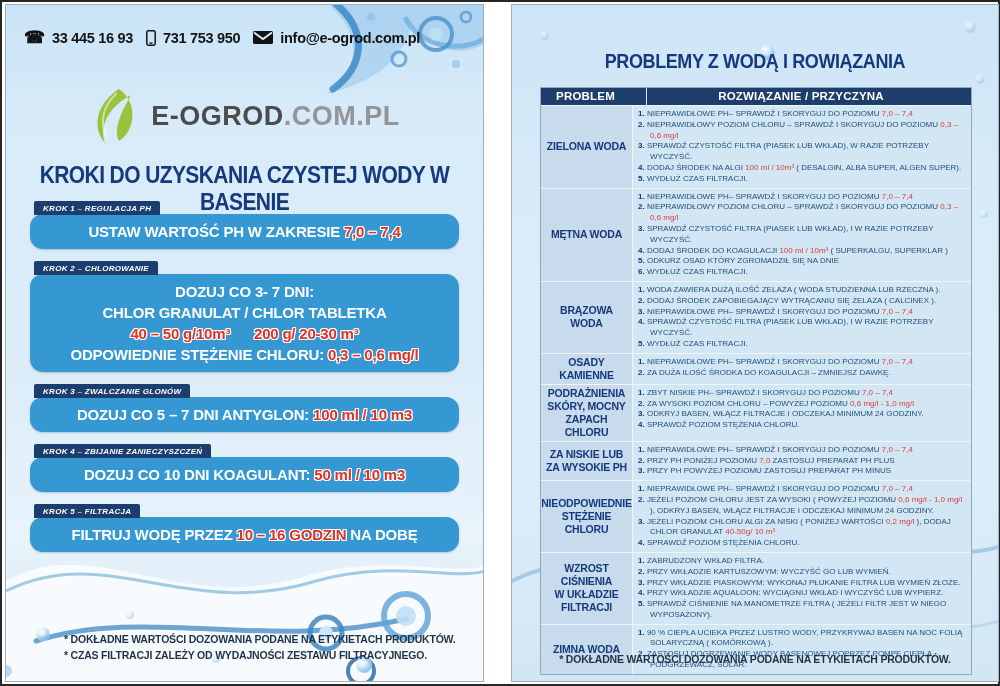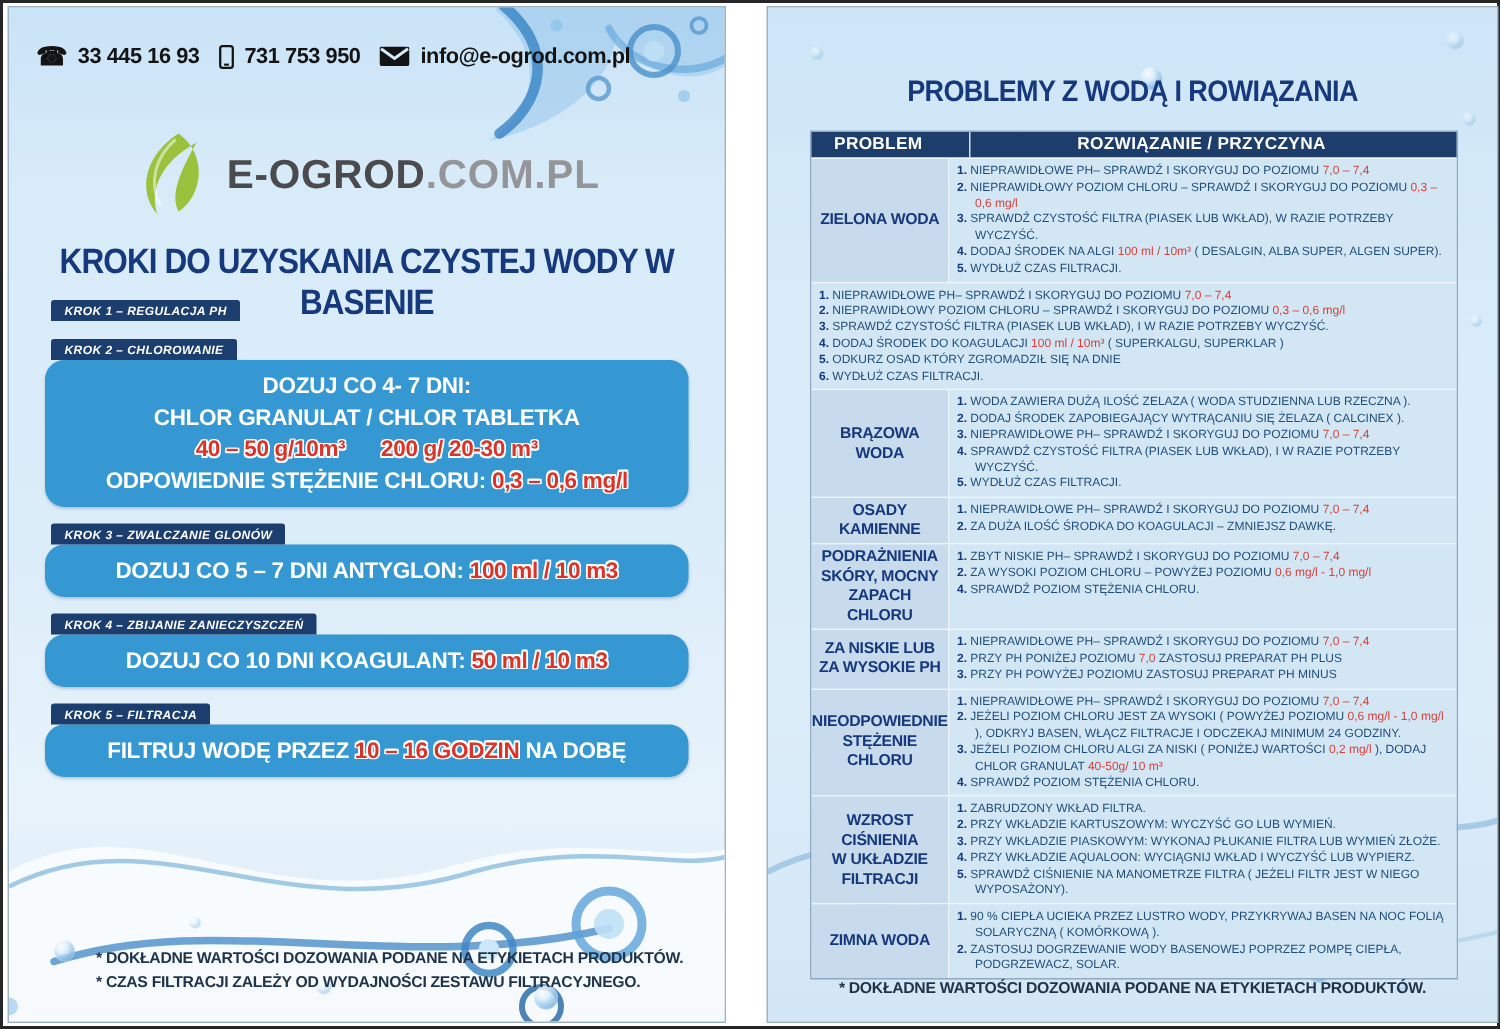--- a/index.html
+++ b/index.html
@@ -124,23 +124,25 @@
         <path d="M28,6 C14,18 10,36 18,50" fill="none" stroke="#ffffff" stroke-width="2" opacity="0.5"></path>
       </svg>
       <div class="logo-texts">
         <div class="logo-main"><span>E-OGROD</span><span class="dom">.COM.PL</span></div>
       </div>
     </div>
 
     <div class="left-title">KROKI DO UZYSKANIA CZYSTEJ WODY W BASENIE</div>
 
     <div class="steps">
-        <div class="step"><div class="step-tab">KROK 1 – REGULACJA PH</div></div>
+        <div class="step"><div class="step-tab">KROK 1 – REGULACJA PH</div><div class="step-box">
+            <div class="step-line"><span>USTAW WARTOŚĆ PH W ZAKRESIE </span><span class="red">7,0 – 7,4</span></div>
+          </div></div>
         <div class="step"><div class="step-tab">KROK 2 – CHLOROWANIE</div><div class="step-box">
-            <div class="step-line"><span>DOZUJ CO 4- 7 DNI:</span></div>
+            <div class="step-line"><span>DOZUJ CO 3- 7 DNI:</span></div>
             <div class="step-line"><span>CHLOR GRANULAT /  CHLOR TABLETKA</span></div>
             <div class="step-line"><span class="red">40 – 50 g/10m³</span><span>&nbsp;&nbsp;&nbsp;&nbsp;&nbsp;&nbsp;</span><span class="red">200 g/ 20-30 m³</span></div>
             <div class="step-line"><span>ODPOWIEDNIE STĘŻENIE CHLORU: </span><span class="red">0,3 – 0,6 mg/l</span></div>
           </div></div>
         <div class="step"><div class="step-tab">KROK 3 – ZWALCZANIE GLONÓW</div><div class="step-box">
             <div class="step-line"><span>DOZUJ CO 5 – 7 DNI ANTYGLON: </span><span class="red">100 ml / 10 m3</span></div>
           </div></div>
         <div class="step"><div class="step-tab">KROK 4 –  ZBIJANIE ZANIECZYSZCZEŃ</div><div class="step-box">
             <div class="step-line"><span>DOZUJ CO 10 DNI KOAGULANT: </span><span class="red">50 ml / 10 m3</span></div>
           </div></div>
@@ -186,20 +188,21 @@
             <div class="tprob">ZIELONA WODA</div>
             <div class="tsol">
               <div class="sol-item"><b class="n">1. </b><span>NIEPRAWIDŁOWE PH– SPRAWDŹ I SKORYGUJ DO POZIOMU </span><span class="red">7,0 – 7,4</span></div>
               <div class="sol-item"><b class="n">2. </b><span>NIEPRAWIDŁOWY POZIOM CHLORU – SPRAWDŹ I SKORYGUJ DO POZIOMU </span><span class="red">0,3 – 0,6 mg/l</span></div>
               <div class="sol-item"><b class="n">3. </b><span>SPRAWDŹ CZYSTOŚĆ FILTRA (PIASEK LUB WKŁAD),  W RAZIE POTRZEBY WYCZYŚĆ.</span></div>
               <div class="sol-item"><b class="n">4. </b><span>DODAJ ŚRODEK NA ALGI </span><span class="red">100 ml / 10m³</span><span> ( DESALGIN, ALBA SUPER, ALGEN SUPER).</span></div>
               <div class="sol-item"><b class="n">5. </b><span>WYDŁUŻ CZAS FILTRACJI.</span></div>
             </div>
           </div>
           <div class="trow">
+            <div class="tprob">MĘTNA  WODA</div>
             <div class="tsol">
               <div class="sol-item"><b class="n">1. </b><span>NIEPRAWIDŁOWE PH– SPRAWDŹ I SKORYGUJ DO POZIOMU </span><span class="red">7,0 – 7,4</span></div>
               <div class="sol-item"><b class="n">2. </b><span>NIEPRAWIDŁOWY POZIOM CHLORU – SPRAWDŹ I SKORYGUJ DO POZIOMU </span><span class="red">0,3 – 0,6 mg/l</span></div>
               <div class="sol-item"><b class="n">3. </b><span>SPRAWDŹ CZYSTOŚĆ FILTRA (PIASEK LUB WKŁAD), I W RAZIE POTRZEBY WYCZYŚĆ.</span></div>
               <div class="sol-item"><b class="n">4. </b><span>DODAJ ŚRODEK DO KOAGULACJI </span><span class="red">100 ml / 10m³</span><span>  ( SUPERKALGU,  SUPERKLAR )</span></div>
               <div class="sol-item"><b class="n">5. </b><span>ODKURZ OSAD KTÓRY ZGROMADZIŁ SIĘ NA DNIE</span></div>
               <div class="sol-item"><b class="n">6. </b><span>WYDŁUŻ CZAS FILTRACJI.</span></div>
             </div>
           </div>
           <div class="trow">
@@ -219,20 +222,21 @@
               <div class="sol-item"><b class="n">2. </b><span>ZA DUŻA ILOŚĆ ŚRODKA DO KOAGULACJI – ZMNIEJSZ DAWKĘ.</span></div>
             </div>
           </div>
           <div class="trow">
             <div class="tprob">PODRAŻNIENIA
 SKÓRY, MOCNY
 ZAPACH CHLORU</div>
             <div class="tsol">
               <div class="sol-item"><b class="n">1. </b><span>ZBYT NISKIE PH– SPRAWDŹ I SKORYGUJ DO POZIOMU </span><span class="red">7,0 – 7,4</span></div>
               <div class="sol-item"><b class="n">2. </b><span>ZA WYSOKI  POZIOM CHLORU – POWYŻEJ POZIOMU </span><span class="red">0,6 mg/l  - 1,0 mg/l</span></div>
+              <div class="sol-item"><b class="n">3. </b><span>ODKRYJ BASEN, WŁĄCZ FILTRACJE I ODCZEKAJ MINIMUM  24 GODZINY.</span></div>
               <div class="sol-item"><b class="n">4. </b><span>SPRAWDŹ POZIOM STĘŻENIA CHLORU.</span></div>
             </div>
           </div>
           <div class="trow">
             <div class="tprob">ZA NISKIE LUB
 ZA WYSOKIE PH</div>
             <div class="tsol">
               <div class="sol-item"><b class="n">1. </b><span>NIEPRAWIDŁOWE PH– SPRAWDŹ I SKORYGUJ DO POZIOMU </span><span class="red">7,0 – 7,4</span></div>
               <div class="sol-item"><b class="n">2. </b><span>PRZY PH PONIŻEJ POZIOMU </span><span class="red">7,0</span><span> ZASTOSUJ PREPARAT PH PLUS</span></div>
               <div class="sol-item"><b class="n">3. </b><span>PRZY PH POWYŻEJ  POZIOMU  ZASTOSUJ PREPARAT PH MINUS</span></div>

